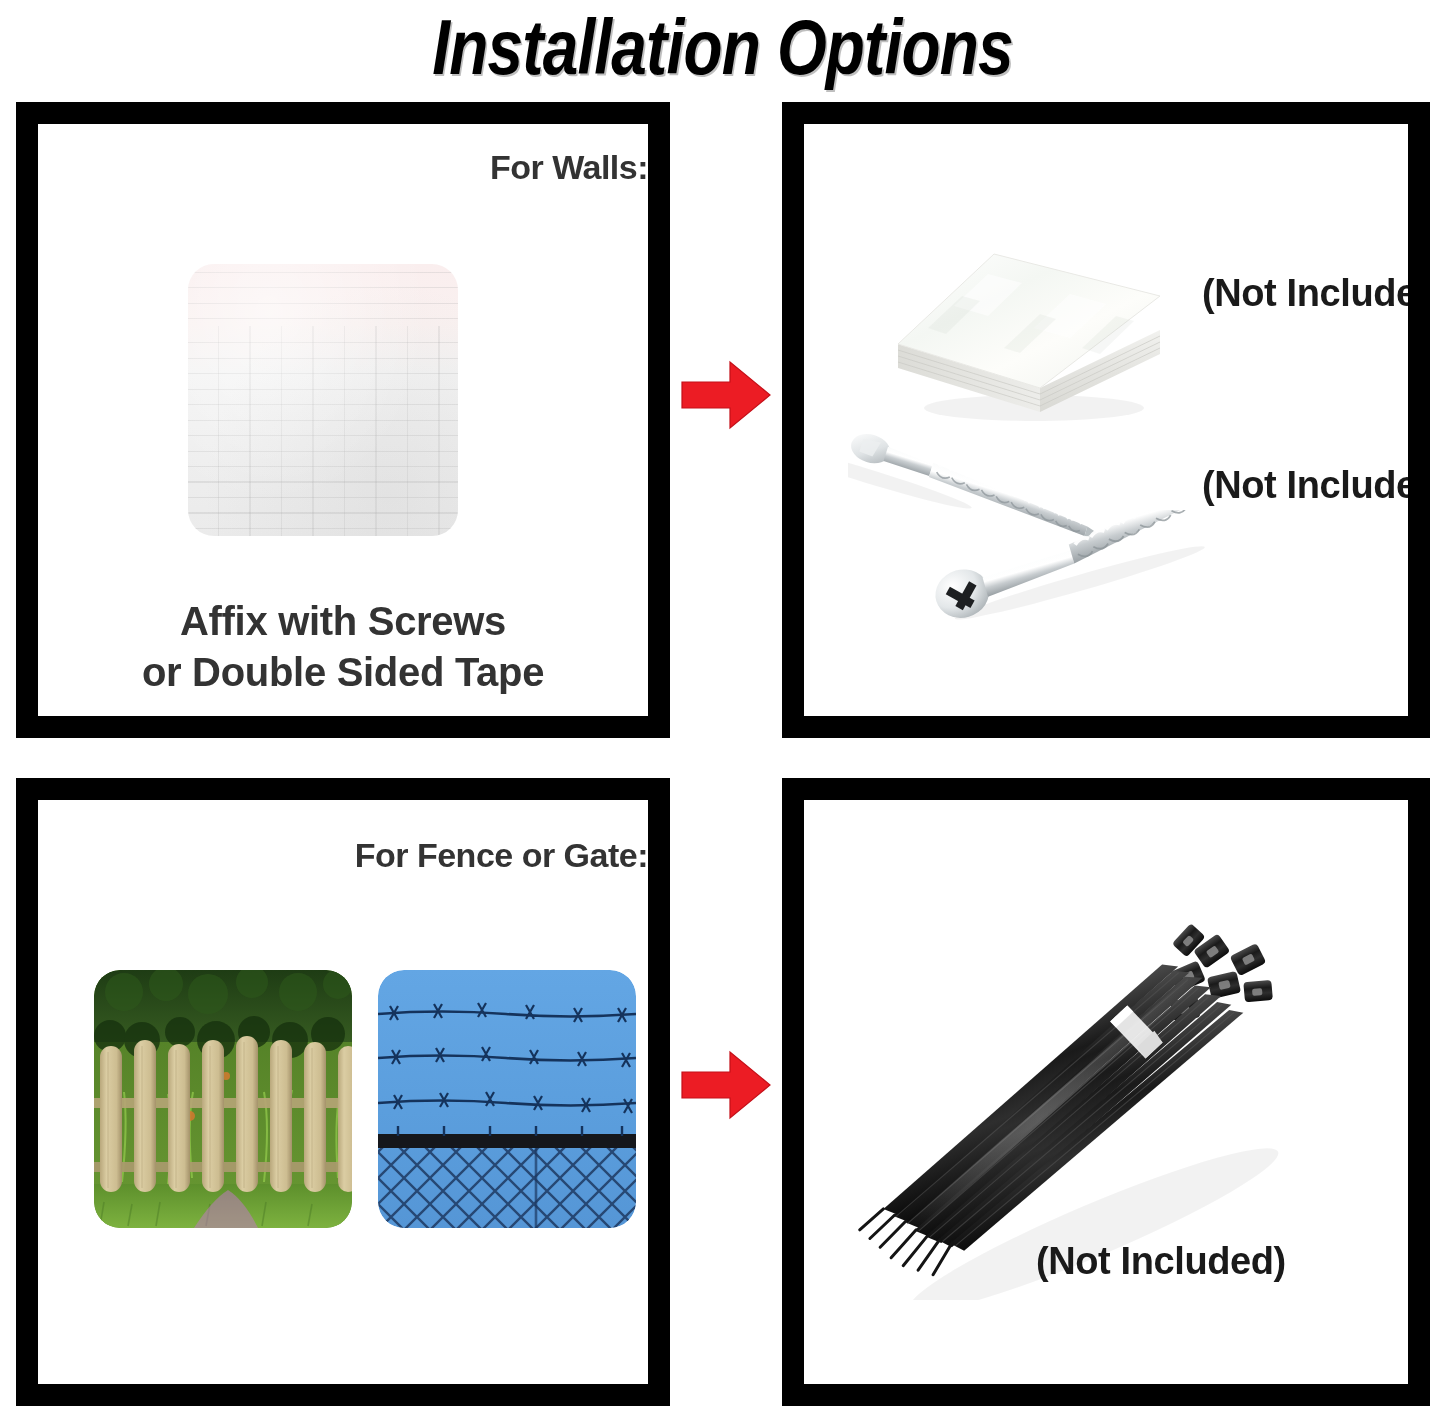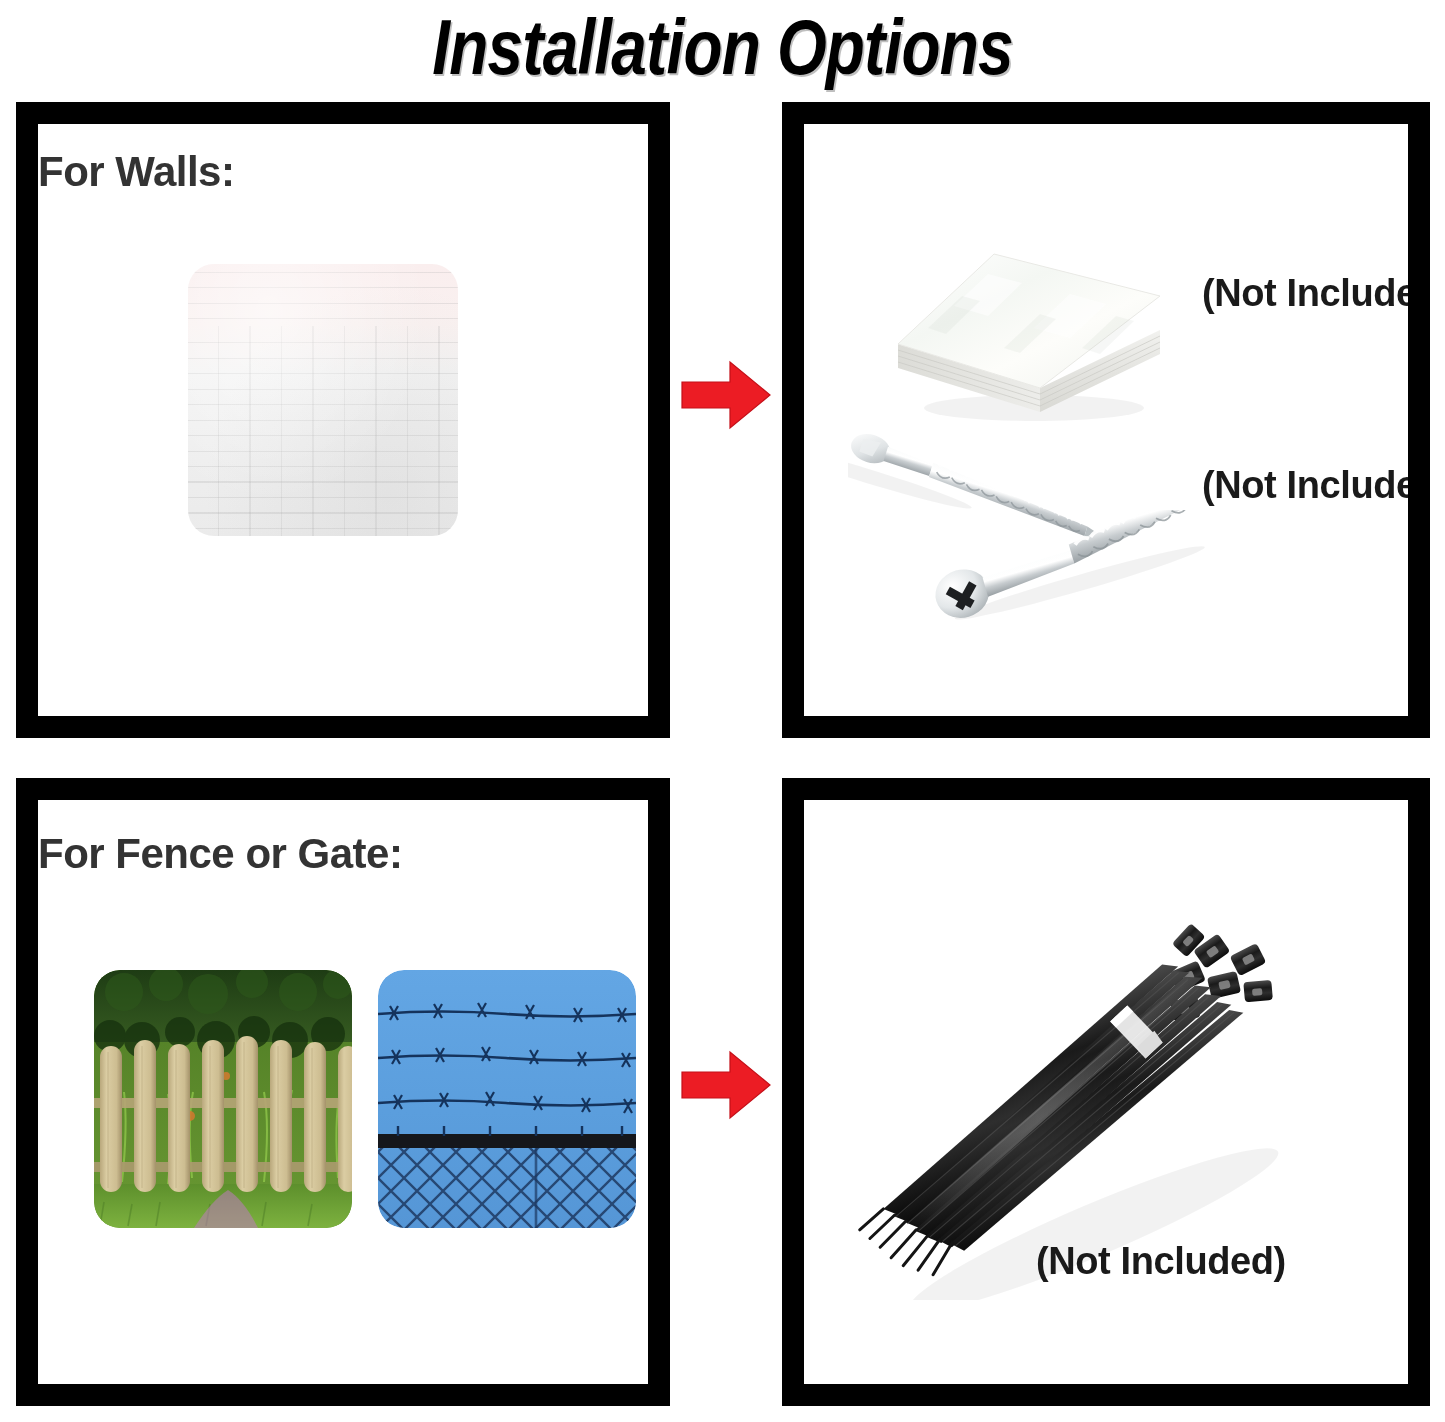--- a/index.html
+++ b/index.html
@@ -37,22 +37,22 @@
     overflow:hidden;
   }
   #panel-walls        {left:16px;  top:102px; width:654px;  height:636px;}
   #panel-wall-parts   {left:782px; top:102px; width:648px;  height:636px;}
   #panel-fence        {left:16px;  top:778px; width:654px;  height:628px;}
   #panel-fence-parts  {left:782px; top:778px; width:648px;  height:628px;}
 
   
   .panel-heading{
     position:absolute;left:0;width:100%;
-    text-align:left;
-    font-size:42px;font-weight:bold;color:#333333;
+    text-align:right;
+    font-size:34px;font-weight:bold;color:#333333;
     letter-spacing:-.5px;
   }
   .caption{
     position:absolute;left:0;width:100%;
     text-align:center;
     font-size:40px;font-weight:bold;color:#333333;
     line-height:1.28;
     letter-spacing:-.3px;
   }
   .note{
@@ -133,20 +133,24 @@
   <div class="panel-inner">
 
     <div class="panel-heading" style="top:24px;">For Walls:</div>
 
     <div id="wall-swatch">
       <div class="brick-rows"></div>
       <div class="brick-joints"></div>
       <div class="brick-shade"></div>
     </div>
 
+    <div class="caption" style="top:472px;">
+      <div>Affix with Screws</div>
+      <div>or Double Sided Tape</div>
+    </div>
 
   </div>
 </div>
 
 <div class="panel" id="panel-wall-parts">
   <div class="panel-inner">
 
     <svg id="tape-stack" viewBox="0 0 290 195">
       <defs>
         <linearGradient id="tapeTop" x1="0" y1="0" x2="1" y2="1">
@@ -299,21 +303,21 @@
     </svg>
 
     <div class="note" style="left:398px;top:340px;">(Not Included)</div>
 
   </div>
 </div>
 
 <div class="panel" id="panel-fence">
   <div class="panel-inner">
 
-    <div class="panel-heading" style="top:30px;">For Fence or Gate:</div>
+    <div class="panel-heading" style="top:36px;">For Fence or Gate:</div>
 
     <svg class="photo" id="photo-wood" viewBox="0 0 258 258">
       <defs>
         <linearGradient id="hedge" x1="0" y1="0" x2="0" y2="1">
           <stop offset="0" stop-color="#1e3c14"></stop>
           <stop offset="1" stop-color="#365b21"></stop>
         </linearGradient>
         <linearGradient id="grassBg" x1="0" y1="0" x2="0" y2="1">
           <stop offset="0" stop-color="#4e7a24"></stop>
           <stop offset="1" stop-color="#6a9a33"></stop>

